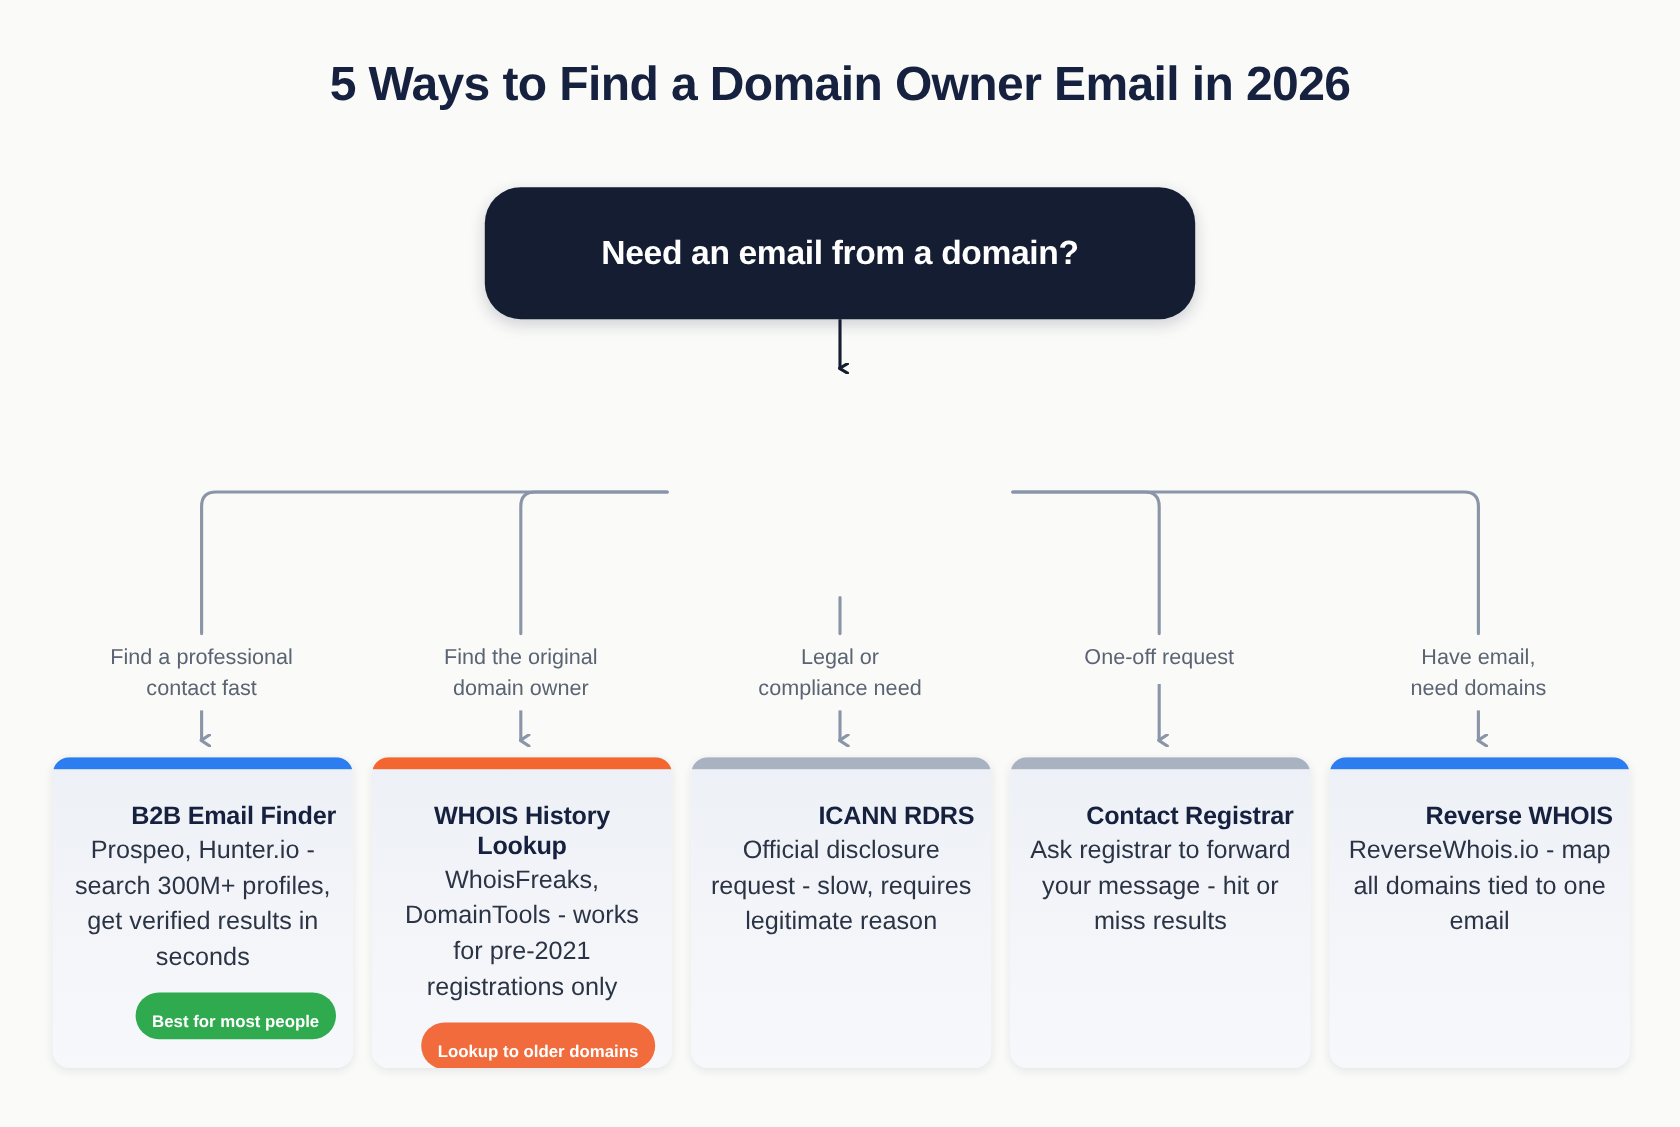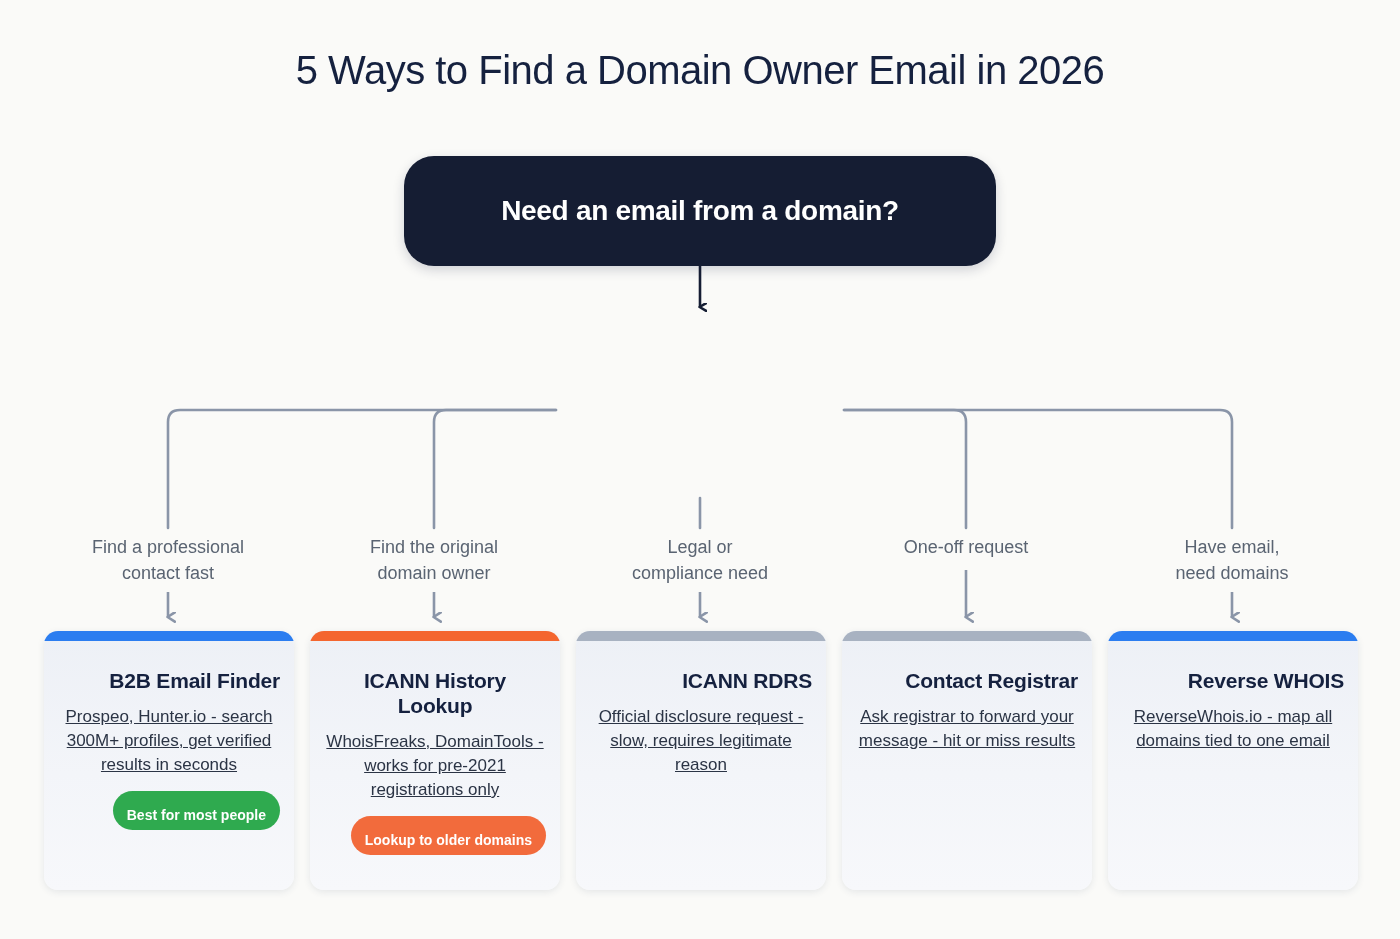--- a/index.html
+++ b/index.html
@@ -20,21 +20,21 @@
   }
 
   
   #page-title {
     position: absolute;
     top: 48px;
     left: 0;
     width: 1400px;
     text-align: center;
     font-size: 40px;
-    font-weight: normal;
+    font-weight: bold;
     color: #15213f;
     letter-spacing: -0.5px;
   }
 
   
   #root-node {
     position: absolute;
     left: 404px;
     top: 156px;
     width: 592px;
@@ -100,26 +100,24 @@
   .option-card .card-title {
     margin-top: 38px;
     font-size: 21px;
     font-weight: bold;
     color: #15213f;
     text-align: center;
     line-height: 1.18;
     letter-spacing: -0.2px;
   }
   .option-card .card-desc {
-    margin-top: 11px;
-    font-size: 17px;
+    font-size: 21px;
     color: #2b3445;
     text-align: center;
     line-height: 1.42;
-    text-decoration: underline;
   }
   .option-card .card-badge {
     margin-top: 14px;
     display: inline-block;
     padding: 16px 14px 7px;
     border-radius: 999px;
     color: #ffffff;
     font-size: 14px;
     font-weight: bold;
     white-space: nowrap;
@@ -175,21 +173,21 @@
 
   <div class="option-card" style="left:44px">
     <div class="accent" style="background: rgb(43, 125, 240);"></div>
     <div class="card-title">B2B Email Finder</div>
     <div class="card-desc">Prospeo, Hunter.io - search 300M+ profiles, get verified results in seconds</div>
     <div class="card-badge" style="background: rgb(47, 170, 79);">Best for most people</div>
   </div>
 
   <div class="option-card" style="left:310px">
     <div class="accent" style="background: rgb(244, 102, 47);"></div>
-    <div class="card-title">ICANN History Lookup</div>
+    <div class="card-title">WHOIS History Lookup</div>
     <div class="card-desc">WhoisFreaks, DomainTools - works for pre-2021 registrations only</div>
     <div class="card-badge" style="background: rgb(242, 107, 60);">Lookup to older domains</div>
   </div>
 
   <div class="option-card" style="left:576px">
     <div class="accent" style="background: rgb(168, 178, 193);"></div>
     <div class="card-title">ICANN RDRS</div>
     <div class="card-desc">Official disclosure request - slow, requires legitimate reason</div>
 
   </div>

